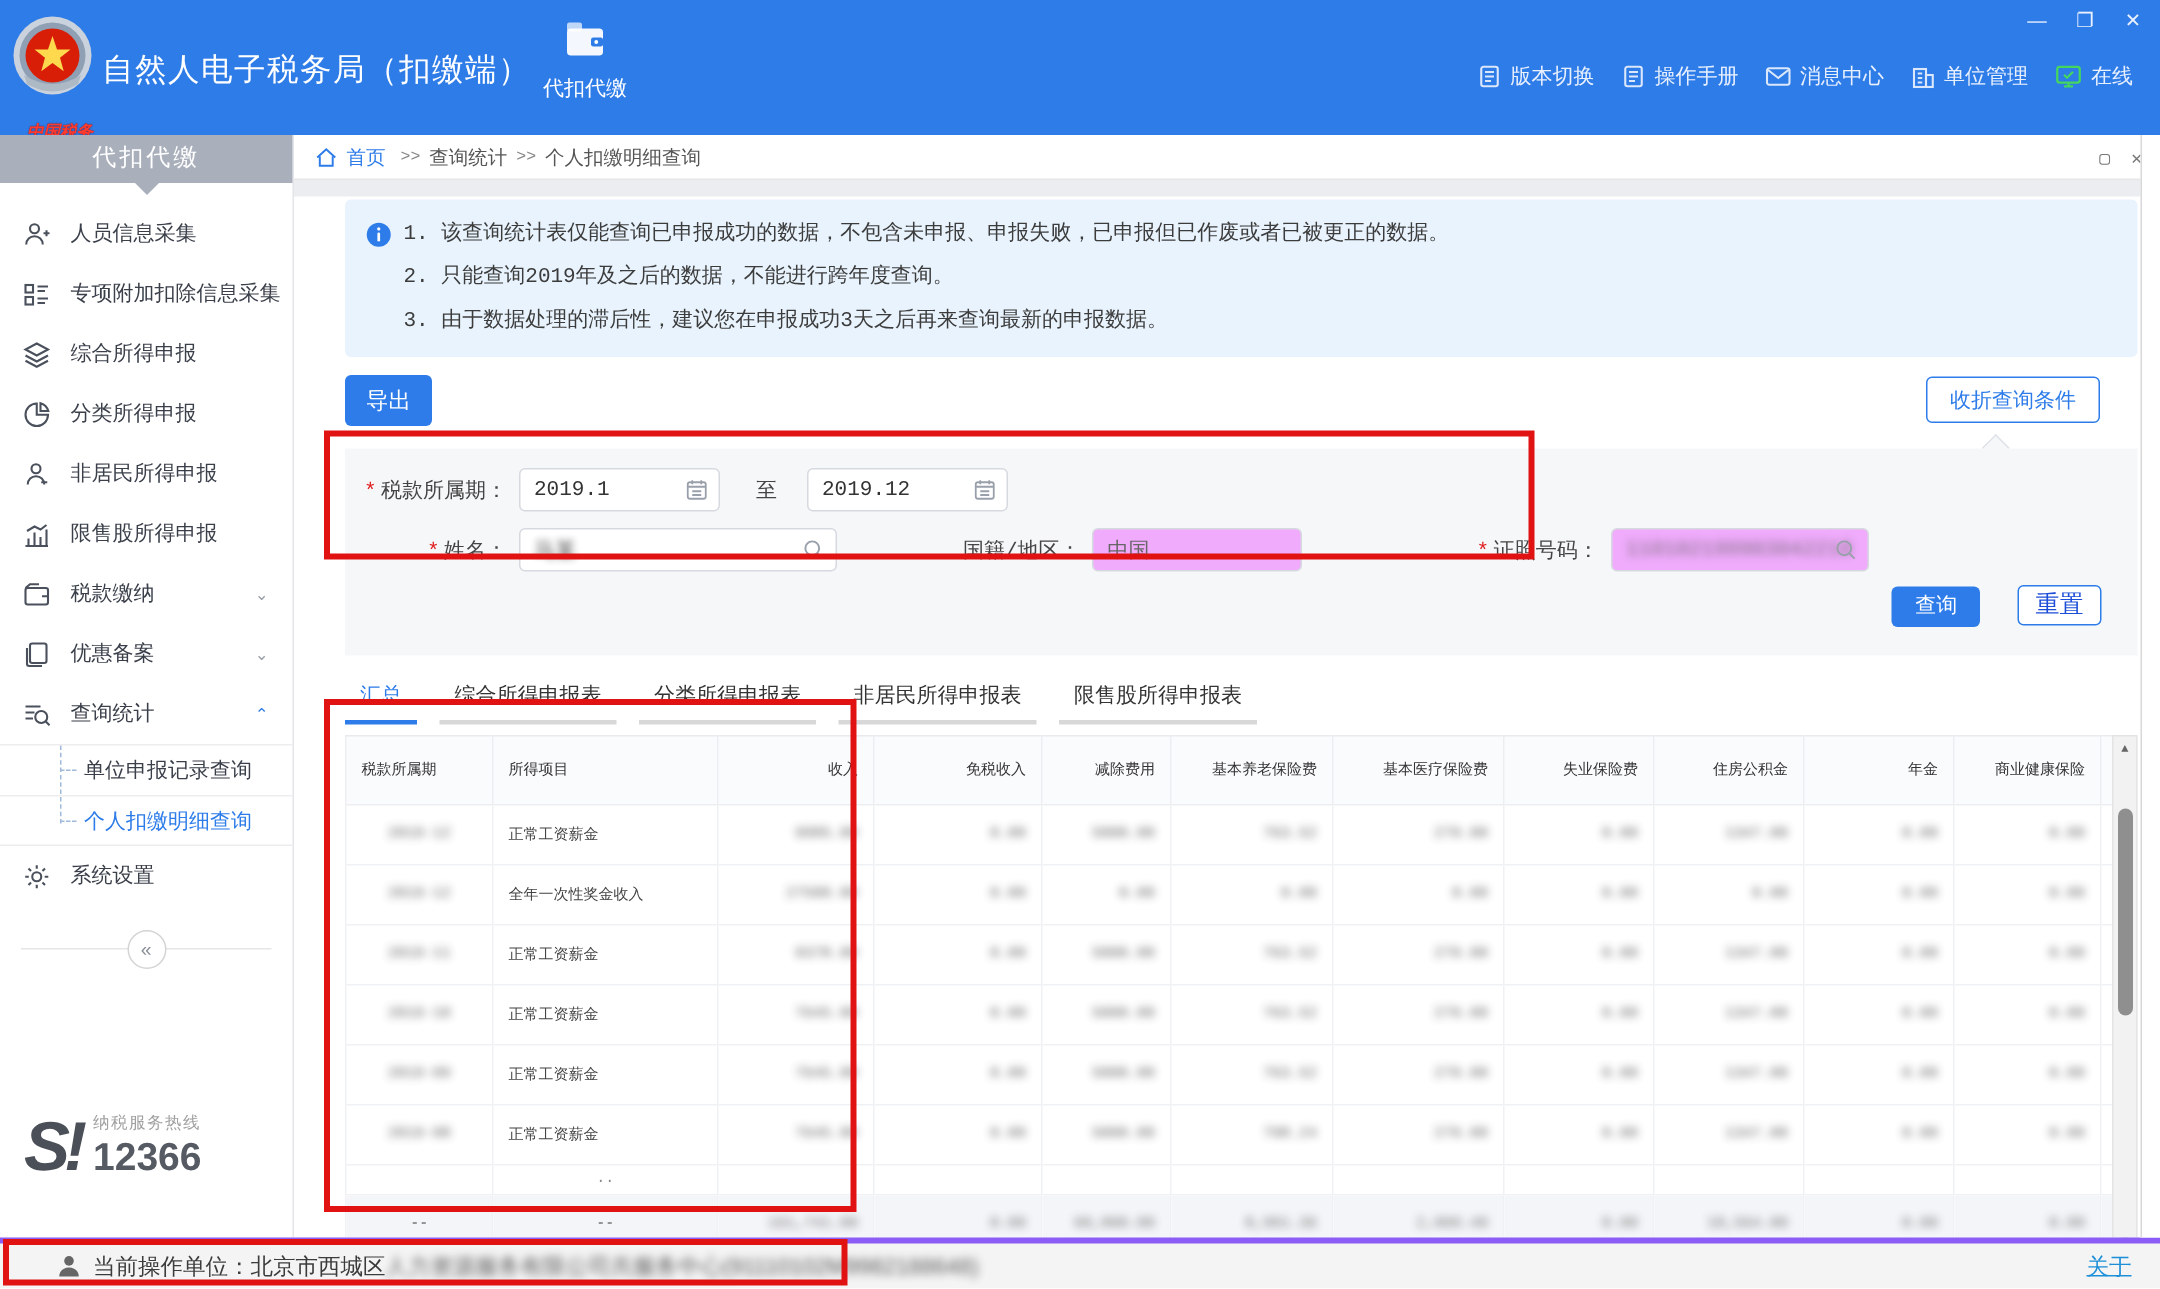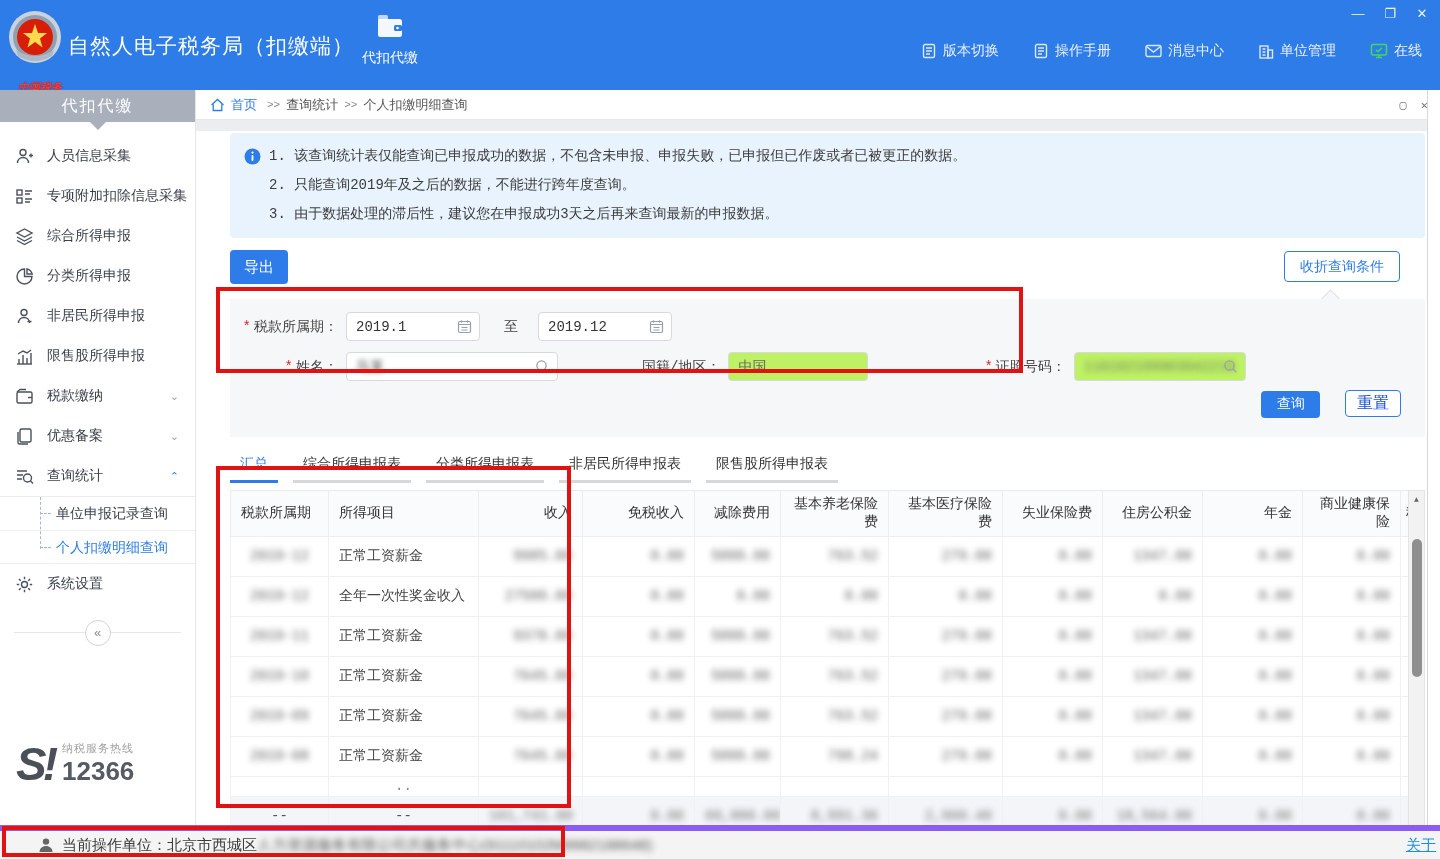--- a/index.html
+++ b/index.html
@@ -10,21 +10,21 @@
   
   .topbar { position:relative; height:90px; background:#2e7ce8; color:#fff; }
   .win-controls { position:absolute; top:6px; right:10px; display:flex; gap:16px; font-size:13px; color:#eaf1fd; }
   .win-controls span { cursor:pointer; width:16px; text-align:center; }
   .brand { position:absolute; left:8px; top:10px; display:flex; align-items:flex-start; }
   .emblem { width:54px; height:54px; }
   .logo-caption { position:absolute; left:10px; top:58px; font-size:11px; color:#ff3b30; font-weight:bold; font-style:italic; text-shadow:0 0 1px #7a0c0c; white-space:nowrap;margin-top:12px; }
   .app-title { position:absolute; left:68px; top:32px; font-size:21px; letter-spacing:1px; }
   .module-tab { position:absolute; left:348px; top:14px; width:84px; text-align:center; cursor:pointer; }
   .module-tab .mt-label { display:block; margin-top:5px; font-size:14px; }
-  .top-menu { position:absolute; right:18px; top:42px; display:flex; align-items:center; gap:34px; font-size:14px; }
+  .top-menu { position:absolute; right:18px; top:42px; display:flex; align-items:center; gap:18px; font-size:14px; }
   .tm-item { display:flex; align-items:center; gap:6px; cursor:pointer; color:#e8f0fe; }
   .tm-item svg { display:block; }
 
   
   .body-row { display:flex; height:735px; }
   .sidebar { position:relative; width:196px; height:735px; background:#fff; border-right:1px solid #e3e5e8; flex:none; }
   .main { position:relative; flex:1; height:735px; background:#fff; overflow:hidden;font-family:Liberation Mono, monospace; }
 
   
   .sb-header { position:relative; height:32px; background:#a9afbb; color:#fff; font-size:16px; text-align:center; line-height:32px; letter-spacing:2px; }
@@ -68,56 +68,56 @@
   .btn-collapse-q { position:absolute; right:25px; top:1px; height:31px; padding:2px 15px; background:#fff; color:#2d7ce9; border:1px solid #2d7ce9; border-radius:4px; font-size:14px; cursor:pointer; font-family:inherit; }
 
   .filter-panel { position:relative; margin-top:14px; background:#f6f7f9; padding:13px 24px 10px 0; }
   .notch { position:absolute; top:-7px; right:88px; width:13px; height:13px; background:#f6f7f9; border-left:1px solid #dfe2e8; border-top:1px solid #dfe2e8; transform:rotate(45deg); }
   .f-row { display:flex; align-items:center; margin-bottom:11px; }
   .f-label { font-size:14px; color:#444; white-space:nowrap; }
   .f-label .req { color:#e02020; margin-right:3px; }
   .lbl-period { width:108px; text-align:right; }
   .lbl-name { width:108px; text-align:right; }
   .inp { position:relative; display:flex; align-items:center; height:29px; background:#fff; border:1px solid #d6d9df; border-radius:4px; padding:0 28px 0 9px; font-size:14px; color:#333; }
-  .inp.disabled { background:#bef264; color:#666; }
+  .inp.disabled { background:#f0abfc; color:#666; }
   .inp .tail-ico { position:absolute; right:7px; top:6px; width:15px; height:15px; color:#9aa0ab; }
   .w-period { width:134px; margin-left:8px; }
   .w-name { width:212px; margin-left:8px; }
   .w-nat { width:140px; margin-left:8px; padding-right:9px; }
   .w-id { width:172px; margin-left:8px; }
   .to-lbl { margin:0 12px 0 24px; font-size:14px; }
   .gap1 { margin-left:84px; }
   .gap2 { margin-left:116px; }
   .action-row { text-align:right; padding:7px 0 9px; }
   .btn-query { width:59px; height:27px; background:#2d7ce9; color:#fff; border:none; border-radius:4px; font-size:14px; cursor:pointer; margin-right:15px; font-family:inherit; }
   .btn-reset { width:56px; height:27px; background:#fff; color:#1d4ed8; border:1px solid #2d7ce9; border-radius:4px; font-size:16px; cursor:pointer; font-family:inherit; }
 
   .tabs { margin-top:15px; display:flex; gap:15px; font-size:14px; }
   .tab { padding:3px 10px 7px; border-bottom:3px solid #d8d8d8; color:#333; cursor:pointer; }
   .tab.active { color:#2d7ce9; border-bottom-color:#2d7ce9; }
 
   
   .table-outer { position:relative; margin-top:7px; padding-right:18px; }
-  table.grid { width:100%; border-collapse:collapse; table-layout:fixed; font-size:14px; }
+  table.grid { width:100%; border-collapse:collapse; table-layout:fixed; font-size:10px; }
   .grid th { height:46px; font-weight:normal; color:#333; background:#fafbfd; border:1px solid #eceef2; border-top:1px solid #e8eaee; padding:0 10px; }
   .grid td { height:40px; border:1px solid #f0f1f4; padding:0 10px; color:#444; overflow:hidden; white-space:nowrap; }
   .grid .al { text-align:left; } .grid .ar { text-align:right; } .grid .ac { text-align:center; }
   .grid th.clip { padding:0 2px; overflow:hidden; white-space:nowrap; }
   .grid tr.partial td { height:20px; color:#888; border-bottom:none; }
   .grid tr.total td { background:#f4f5f8; color:#555; }
   .blur { filter:blur(3px); opacity:.85; }
   .blur-soft { filter:blur(2.5px); opacity:.9; }
 
   .vscroll { position:absolute; right:0; top:0; width:17px; height:100%; background:#f2f2f2; border:1px solid #e4e4e4; }
   .vs-arrow { position:absolute; left:0; width:15px; height:15px; text-align:center; font-size:8px; color:#666; line-height:15px; cursor:pointer; }
   .vs-up { top:1px; } .vs-down { bottom:1px; }
   .vs-thumb { position:absolute; left:3px; top:48px; width:10px; height:138px; background:#8f8f8f; border-radius:6px; cursor:pointer; }
 
   
-  .statusbar { position:absolute; left:0; bottom:0; width:1440px; height:34px; background:#f4f4f4; border-top:6px solid #8b5cf6; display:flex; align-items:center; padding:0 4px 0 38px; font-size:15px; color:#3c3c3c; }
+  .statusbar { position:absolute; left:0; bottom:0; width:1440px; height:34px; background:#f4f4f4; border-top:4px solid #8b5cf6; display:flex; align-items:center; padding:0 19px 0 38px; font-size:15px; color:#3c3c3c; }
   .statusbar .sb-ico { width:16px; height:16px; margin-right:8px; color:#666; }
   .about-link { margin-left:auto; color:#1d8fd8; text-decoration:underline; cursor:pointer; font-size:15px; }
 
   
   .anno { position:absolute; border:4px solid #e01212; pointer-events:none; z-index:50; }
   .anno-filter { left:216px; top:287px; width:807px; height:86px; }
   .anno-table  { left:216px; top:466px; width:355px; height:342px; }
   .anno-status { left:2px;  top:826px; width:563px; height:31px; }
 
   .right-gutter { position:absolute; right:0; top:90px; width:13px; height:735px; background:#fff; border-left:1px solid #d8d8d8; }

